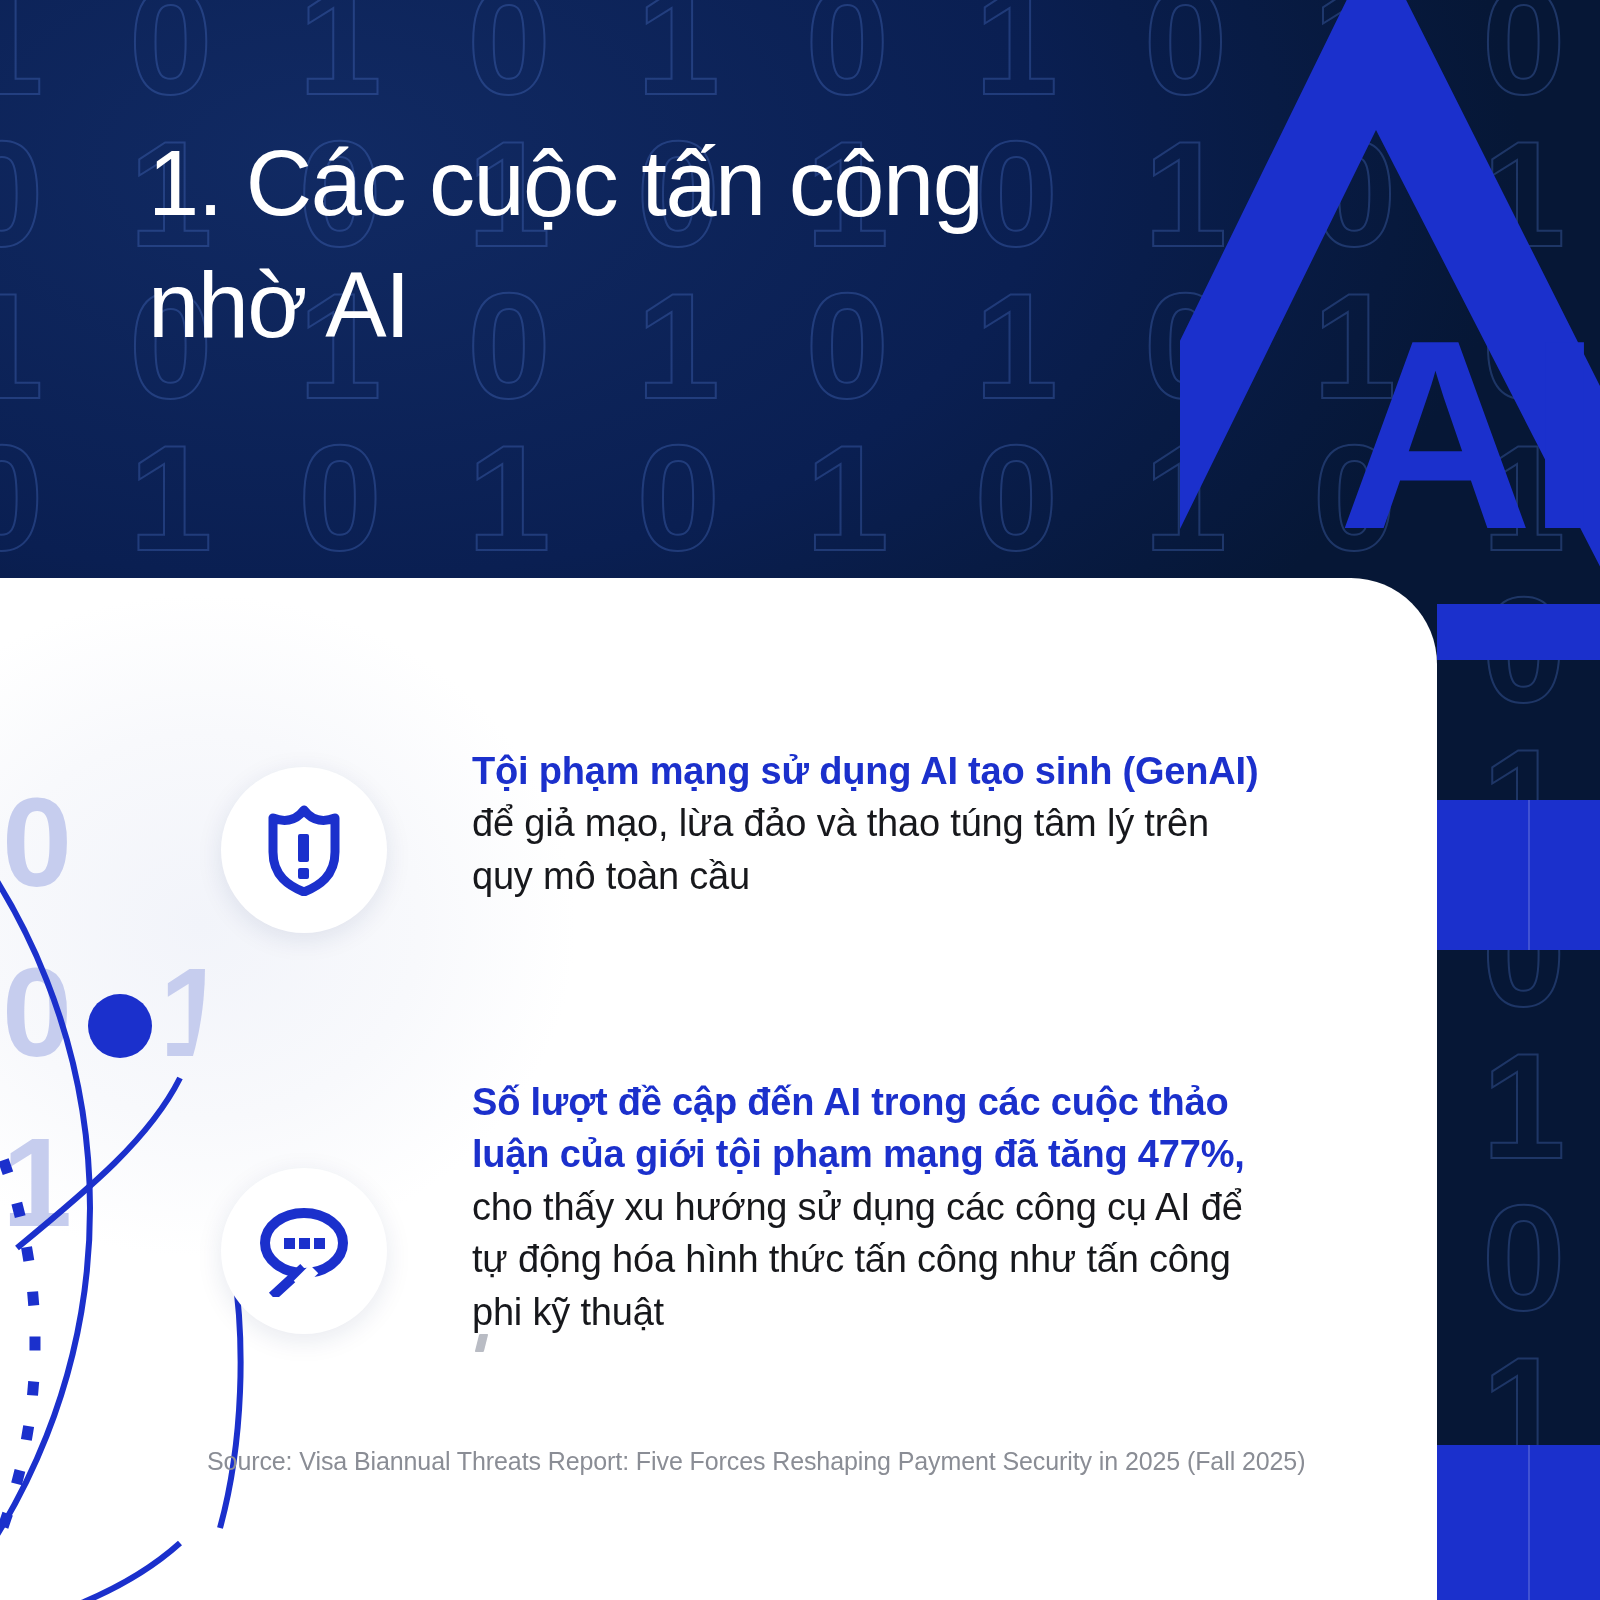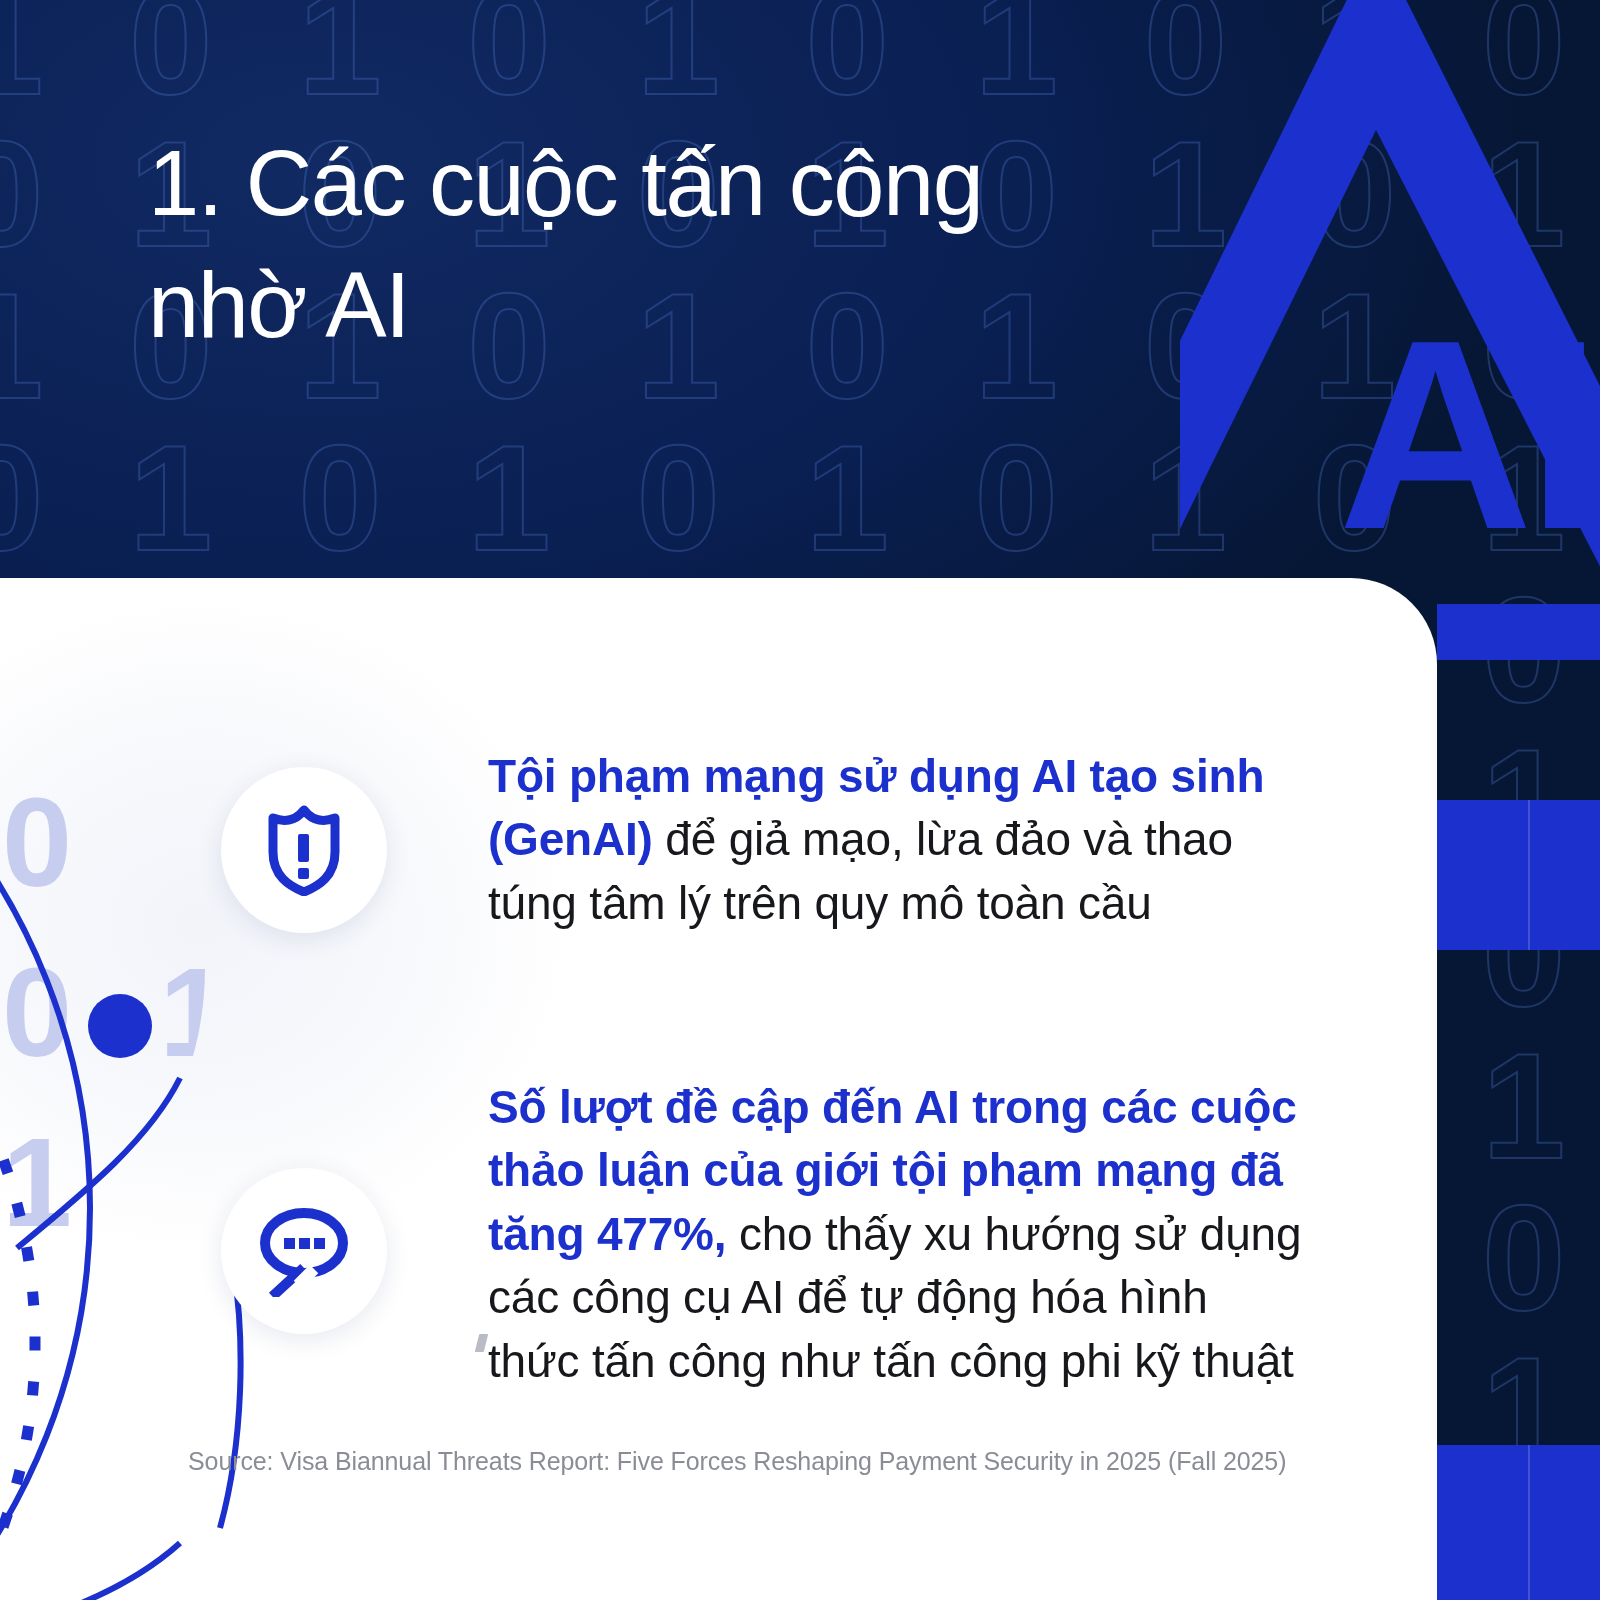--- a/index.html
+++ b/index.html
@@ -134,23 +134,23 @@
     background: #ffffff;
     box-shadow: 0 6px 26px rgba(20,40,100,0.10);
     display: flex;
     align-items: center;
     justify-content: center;
   }
 
   
   .para {
     position: absolute;
-    left: 488px;
+    left: 472px;
     width: 800px;
-    font-size: 46px;
+    font-size: 38px;
     line-height: 1.38;
     color: #17181C;
     letter-spacing: -0.2px;
   }
   .para b { color: #1B30CC; font-weight: 700; }
   #para-1 { top: 745px; }
   #para-2 { top: 1048px; }
 
   .stray-mark {
     position: absolute;
@@ -158,21 +158,21 @@
     top: 1334px;
     width: 9px;
     height: 18px;
     background: #b9bcc4;
     transform: skewX(-14deg);
     border-radius: 1px;
   }
 
   .source {
     position: absolute;
-    left: 188px;
+    left: 207px;
     top: 1447px;
     font-size: 25px;
     color: #8A8D95;
     letter-spacing: -0.1px;
     white-space: nowrap;
   }
 </style>
 </head>
 <body>
 

